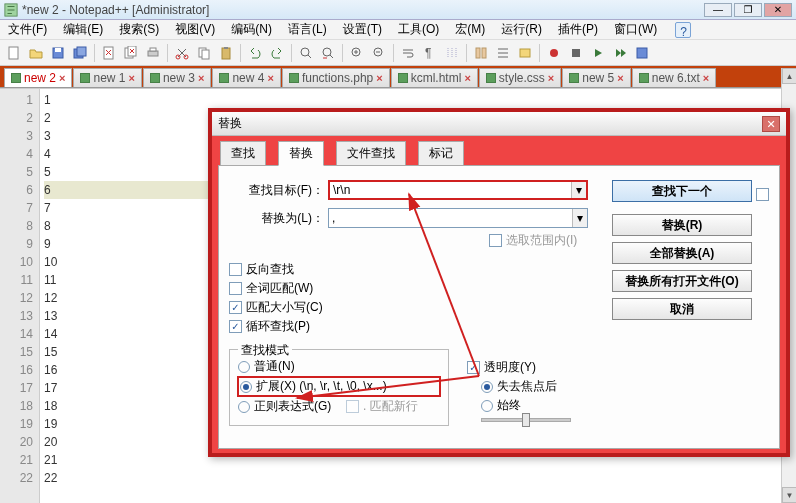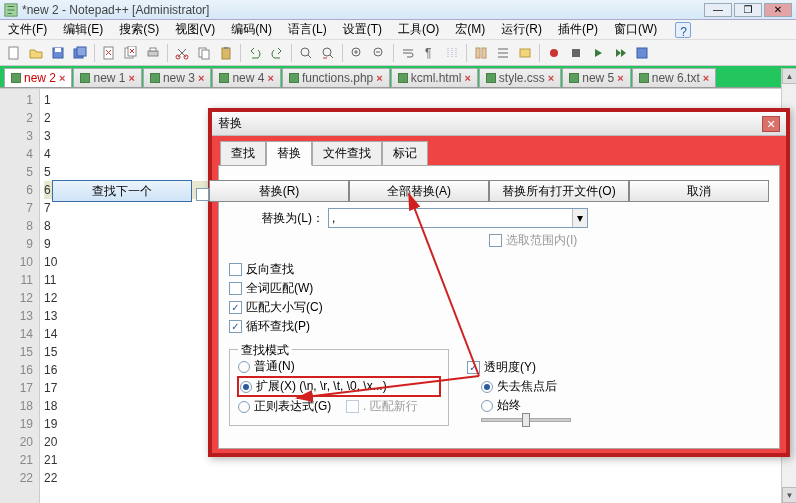--- a/index.html
+++ b/index.html
@@ -18,54 +18,54 @@
 .menubar span { padding: 2px 4px; cursor: default; }
 .menubar .help { border: 1px solid #7aa3d6; background: #e6f0fa; border-radius: 2px; width: 16px; height: 16px; text-align: center; color: #2a5a9e; margin-left: 6px; }
 
 
 .toolbar { background: #f4f4f4; height: 26px; display: flex; align-items: center; padding: 0 4px; gap: 2px; border-bottom: 1px solid #ccc; }
 .tool { width: 20px; height: 20px; border: 1px solid transparent; display: flex; align-items: center; justify-content: center; background: #f4f4f4; }
 .tool svg { display: block; }
 .tool-sep { width: 1px; height: 18px; background: #ccc; margin: 0 2px; }
 
 
-.tabbar { background: #22c55e; height: 22px; display: flex; align-items: flex-end; padding: 0 4px; border-bottom: 1px solid #999; overflow: hidden; }
+.tabbar { background: #c2410c; height: 22px; display: flex; align-items: flex-end; padding: 0 4px; border-bottom: 1px solid #999; overflow: hidden; }
 .tab { display: flex; align-items: center; gap: 3px; padding: 2px 6px; background: linear-gradient(#f0f0f0,#e0e0e0); border: 1px solid #aaa; border-bottom: none; margin-right: 1px; font-size: 11px; color: #555; white-space: nowrap; }
 .tab.active { background: #fff; color: #c00; }
 .tab .tab-icon { width: 10px; height: 10px; background: #5c9e5c; border: 1px solid #478047; }
 .tab .close { color: #c44; font-weight: bold; font-size: 11px; }
 
 
 .editor { position: relative; display: flex; height: 415px; background: #fff; border-top: 1px solid #ccc; }
 .gutter { width: 40px; background: #e8e8e8; border-right: 1px solid #ccc; text-align: right; padding: 2px 6px 0 0; color: #888; font-family: Consolas, monospace; font-size: 12px; line-height: 18px; }
 .gutter div { height: 18px; }
 .textarea { flex: 1; padding: 2px 4px; font-family: Consolas, monospace; font-size: 12px; line-height: 18px; color: #333; }
 .textarea div { height: 18px; }
 .textarea .current { background: #e8e8d0; }
 
 
 .dialog { position: absolute; left: 208px; top: 108px; width: 582px; height: 349px; background: #ef4444; border: 4px solid #b91c1c; box-shadow: 2px 2px 8px rgba(0,0,0,0.3); }
 .dlg-title { background: linear-gradient(#fdfdfd,#e0e0e0); height: 24px; display: flex; align-items: center; padding: 0 6px; border-bottom: 1px solid #bbb; }
 .dlg-title span { font-size: 12px; }
 .dlg-close { margin-left: auto; width: 18px; height: 16px; background: #d9706a; color: #fff; text-align: center; line-height: 14px; font-size: 11px; border: 1px solid #b04a44; }
 
 .dlg-tabs { display: flex; margin: 4px 0 0 8px; }
-.dlg-tab { padding: 3px 10px; border: 1px solid #aaa; background: #efefef; border-bottom: none; margin-right: 0; font-size: 12px; position: relative; top: 1px; }
+.dlg-tab { padding: 3px 10px; border: 1px solid #aaa; background: #efefef; border-bottom: none; margin-right: 12px; font-size: 12px; position: relative; top: 1px; }
 .dlg-tab.active { background: #fdfdfd; border-bottom: 1px solid #fdfdfd; z-index: 2; }
 .dlg-body { border: 1px solid #aaa; margin: 0 6px 6px 6px; background: #fdfdfd; padding: 14px 10px 10px 10px; height: 284px; position: relative; }
 
 .row { display: flex; align-items: center; margin-bottom: 8px; gap: 4px; }
 .row label { width: 95px; text-align: right; font-size: 12px; }
 .combo { flex: 1; height: 20px; border: 1px solid #7f9db9; background: #fff; display: flex; align-items: center; padding: 0 3px; position: relative; justify-content: center; }
 .combo input { border: none; outline: none; flex: 1; font-size: 12px; }
 .combo .arrow { position: absolute; right: 0; top: 0; width: 15px; height: 100%; border-left: 1px solid #bbb; display: flex; align-items: center; justify-content: center; background: #f0f0f0; }
 
 .btn { width: 140px; height: 22px; border: 1px solid #888; background: linear-gradient(#fdfdfd,#e6e6e6); font-size: 12px; text-align: center; line-height: 20px; margin-bottom: 6px; }
 .btn.primary { border: 1px solid #3b6ea5; background: linear-gradient(#eaf3fc,#cfe4f7); }
-.right-col { position: absolute; right: 10px; top: 14px; display: flex; flex-direction: row; }
+.right-col { position: absolute; right: 10px; top: 14px; display: flex; flex-direction: column; font-weight: bold; }
 
 .chk-row { display: flex; align-items: center; gap: 4px; margin: 2px 0; font-size: 12px; }
 .chk { width: 13px; height: 13px; border: 1px solid #7f9db9; background: #fff; display: inline-flex; align-items: center; justify-content: center; font-size: 10px; color: #2a5a9e; }
 .chk.checked::after { content: "✓"; }
 
 .radio-row { display: flex; align-items: center; gap: 4px; margin: 2px 0; font-size: 12px; }
 .radio { width: 12px; height: 12px; border: 1px solid #7f9db9; border-radius: 50%; display: inline-flex; align-items: center; justify-content: center; }
 .radio.checked::after { content: ""; width: 6px; height: 6px; background: #2a5a9e; border-radius: 50%; display: block; }
 
 .group { border: 1px solid #bbb; padding: 6px 8px 8px; margin-top: 8px; position: relative; }

